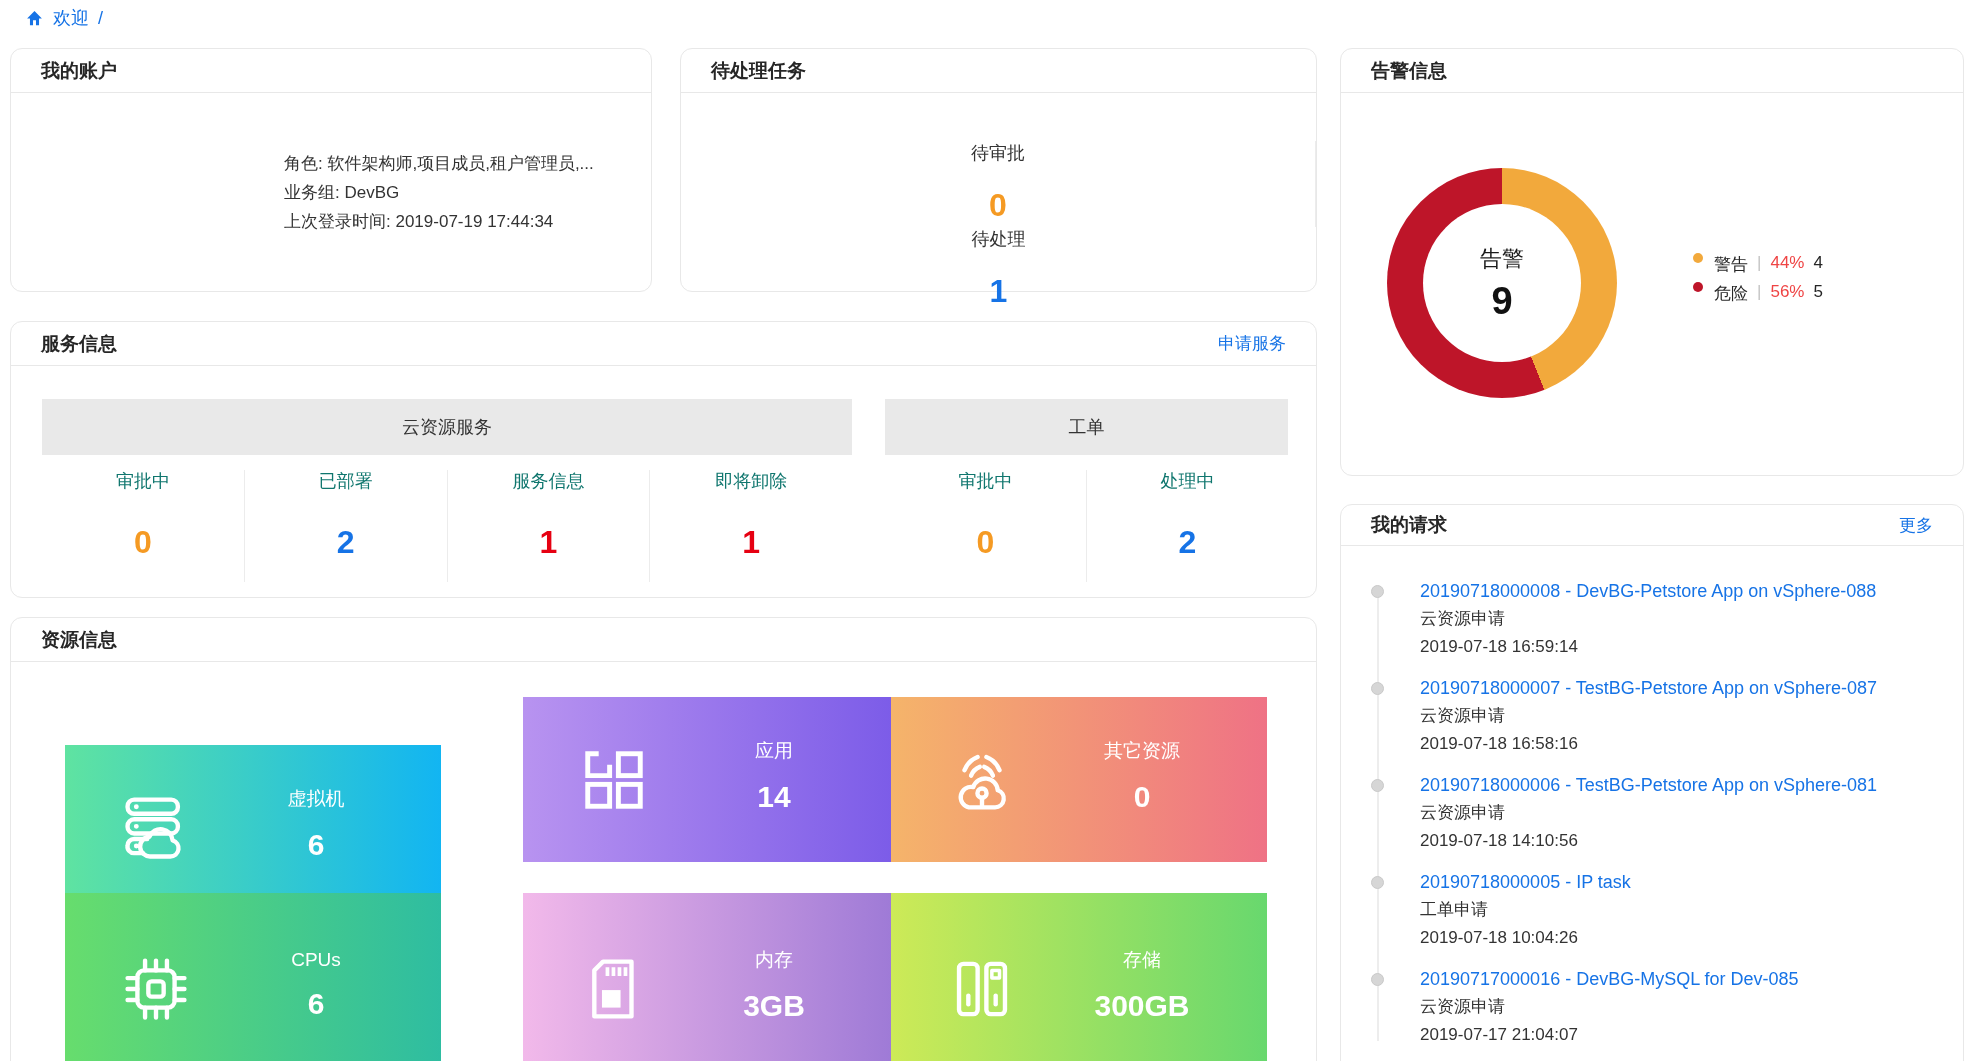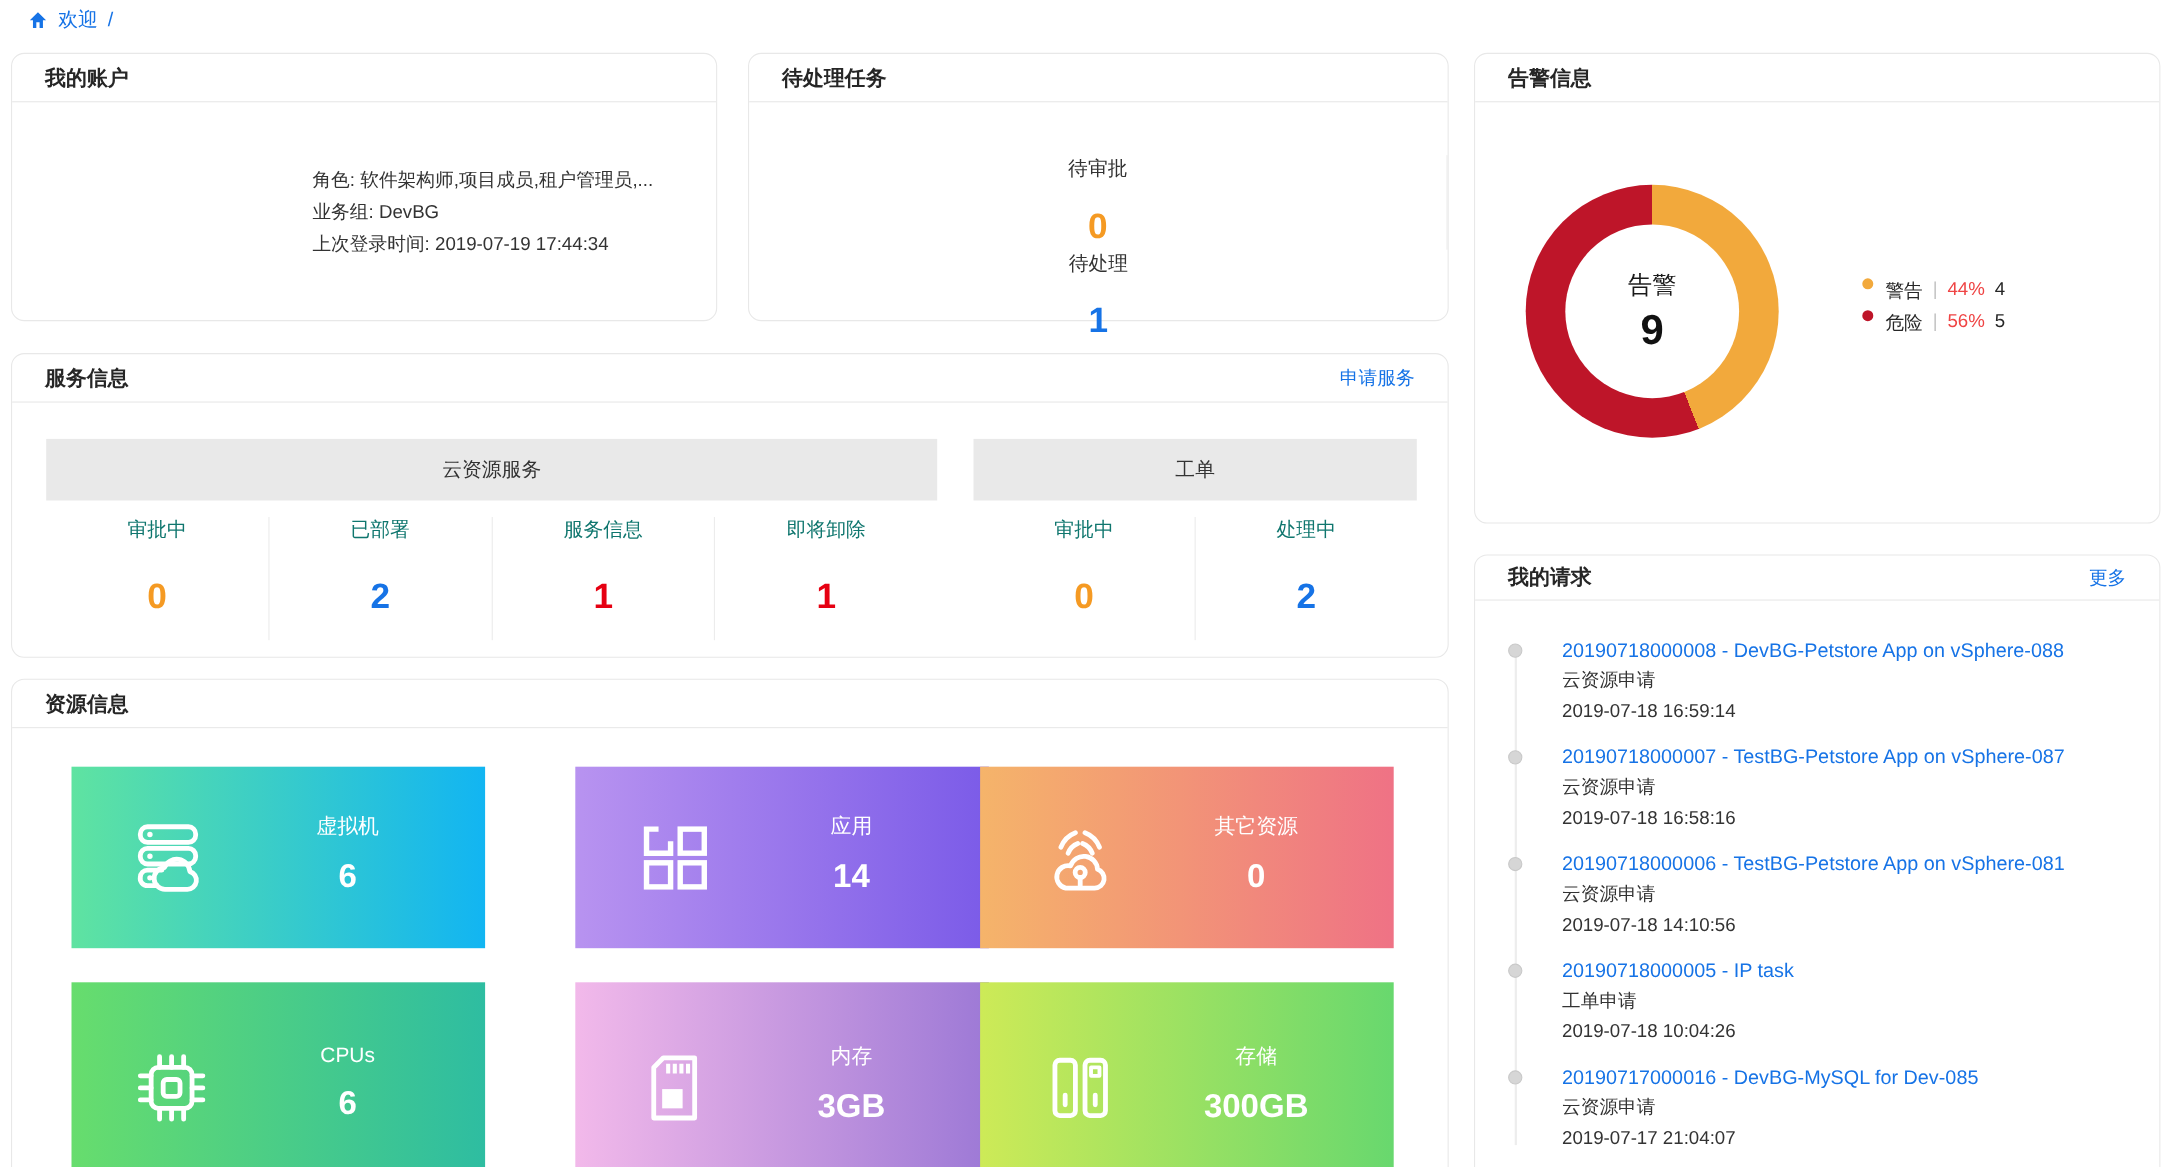--- a/index.html
+++ b/index.html
@@ -154,21 +154,21 @@
       <div class="svc-stat-value" style="color: rgb(22, 115, 230);">2</div>
     </div>
   </div>
 </div>
 
 <div class="card" style="left:10px; top:617px; width:1307px; height:470px;">
   <div class="card-header">
     <span class="card-title">资源信息</span>
   </div>
 
-  <div class="tile r1 c1" style="background: linear-gradient(90deg, rgb(95, 227, 161), rgb(18, 181, 242));">
+  <div class="tile r1 c1" style="background: linear-gradient(90deg, rgb(95, 227, 161), rgb(18, 181, 242)); margin-top: 48px;">
     <div class="tile-icon">
       <svg width="70" height="70" viewBox="0 0 64 64" fill="none" stroke="#fff" stroke-width="4" stroke-linecap="round" stroke-linejoin="round">
         <rect x="6" y="6" width="46" height="13" rx="6"></rect>
           <circle cx="14" cy="12.5" r="1" fill="#fff" stroke-width="2.5"></circle>
         <rect x="6" y="24" width="46" height="13" rx="6"></rect>
           <circle cx="14" cy="30.5" r="1" fill="#fff" stroke-width="2.5"></circle>
         <path d="M24 42 H12 a6 6 0 0 0-6 6 a6 6 0 0 0 6 7 h8"></path>
           <circle cx="14" cy="48.5" r="1" fill="#fff" stroke-width="2.5"></circle>
         <path d="M27 58 h18 a7.5 7.5 0 0 0 2.2-14.7 A11 11 0 0 0 26 40 a7 7 0 0 0 1 18z"></path>
       </svg>

